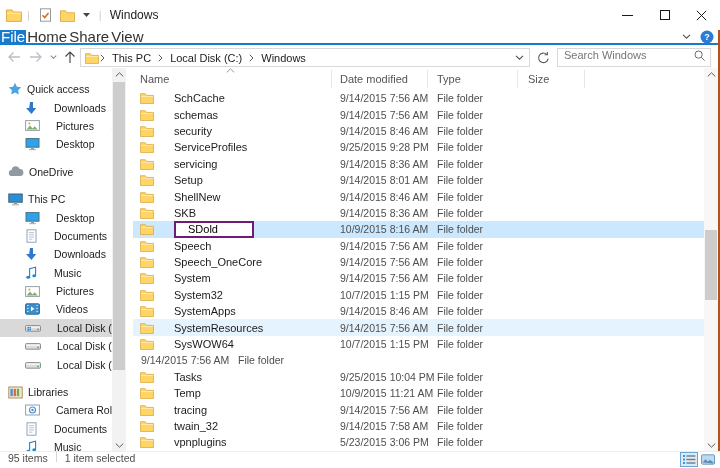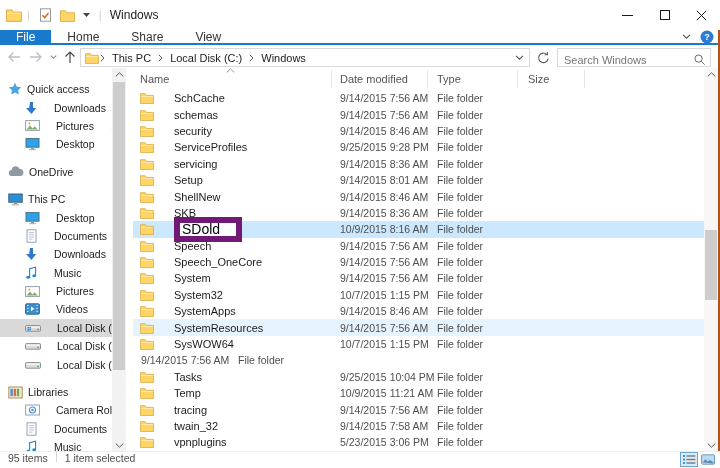--- a/index.html
+++ b/index.html
@@ -10,33 +10,33 @@
   
   .titlebar{position:absolute;top:0;left:0;right:0;height:30px;display:flex;align-items:center;padding-left:6px;background:#fff}
   .tsep{color:#cfcfcf;margin:0 5px;font-size:11px}
   .qatbtn{margin:0 4px;display:inline-flex;align-items:center}
   .wtitle{font-size:12px;margin-left:3px}
   .wincontrols{position:absolute;right:0;top:0;height:30px;display:flex}
   .wbtn{width:37px;height:30px;display:flex;align-items:center;justify-content:center;background:#fff}
 
   
   .tabrow{position:absolute;top:30px;left:0;right:0;height:13px;display:flex;border-bottom:2px solid var(--accent,#1979ca);background:#fff}
-  .tab{padding:0 16px;display:flex;align-items:center;color:#333;font-size:12px}
+  .tab{padding:0 1px;display:flex;align-items:center;color:#333;font-size:15px}
   .tab.active{background:var(--accent,#1979ca);color:#fff}
   .ribbon-right{position:absolute;right:6px;top:30px;height:13px;display:flex;align-items:center;gap:9px}
 
   
   .navrow{position:absolute;top:45px;left:0;right:0;height:23px;background:#fff}
   .navicons{position:absolute;left:6px;top:0;height:23px;display:flex;align-items:center;gap:6px}
   .addressbox{position:absolute;left:80px;top:3px;width:448px;height:17px;border:1px solid #d9d9d9;background:#fff;display:flex;align-items:center}
   .crumb{padding:0 6px;white-space:nowrap}
   .crumbsep{display:inline-flex;padding:0 1px}
   .addr-dd{margin-left:auto;margin-right:5px}
   .refreshbtn{position:absolute;left:534px;top:3px;width:19px;height:19px;display:flex;align-items:center;justify-content:center}
-  .searchbox{position:absolute;left:557px;top:3px;width:152px;height:17px;border:1px solid #d9d9d9;display:flex;align-items:flex-end;background:#fff}
+  .searchbox{position:absolute;left:557px;top:3px;width:152px;height:17px;border:1px solid #d9d9d9;display:flex;align-items:flex-start;background:#fff}
   .searchbox input{flex:1;border:0;outline:0;padding:0 4px 0 6px;font-family:"Liberation Sans",sans-serif;font-size:11px;color:#333;min-width:0;background:transparent}
   .searchbox input::placeholder{color:#767676}
   .searchbox .icon{margin-right:4px}
 
   
   .content{position:absolute;top:68px;left:0;right:0;bottom:16px;background:#fff}
 
   
   .sidebar{position:absolute;left:0;top:0;width:112px;bottom:0;padding-top:4px;overflow:hidden}
   .sgroup{margin-top:9px}
@@ -61,21 +61,21 @@
 
   
   .fbody{position:absolute;left:133px;top:22px;right:16px;bottom:0}
   .frow{display:flex;height:16.4px;align-items:center;white-space:nowrap}
   .frow.selected{background:var(--selrow,#cce8ff)}
   .frow.highlighted{background:var(--hovrow,#e5f3ff)}
   .cname{width:199px;display:flex;align-items:center;padding-left:7px;box-sizing:border-box;gap:20px}
   .cdate{width:96px;padding-left:8px;box-sizing:border-box;color:#4e4e4e;font-size:10.5px}
   .ctype{width:90px;padding-left:9px;box-sizing:border-box;color:#4e4e4e;font-size:10.5px}
   .csize{width:67px;padding-left:10px;box-sizing:border-box;color:#4e4e4e;font-size:10.5px}
-  .rename{width:52px;height:13px;border:6px solid #701a75;font-family:"Liberation Sans",sans-serif;font-size:14px;padding:0 2px;background:#fff;color:#000;outline:none}
+  .rename{width:52px;height:13px;border:2px solid #701a75;font-family:"Liberation Sans",sans-serif;font-size:11px;padding:0 12px;background:#fff;color:#000;outline:none}
 
   
   .fl-scroll{position:absolute;right:2px;top:0;width:14px;bottom:0;background:#f7f7f7}
 
   
   .edge{position:absolute;right:0;top:30px;bottom:0;width:2px;background:var(--edge,#b5521b)}
 
   
   .statusbar{position:absolute;left:0;bottom:0;right:0;height:16px;display:flex;align-items:flex-start;background:#fff;border-top:1px solid #ededed;font-size:10.5px;color:#4e4e4e}
   .statusbar .count{padding-left:8px}

